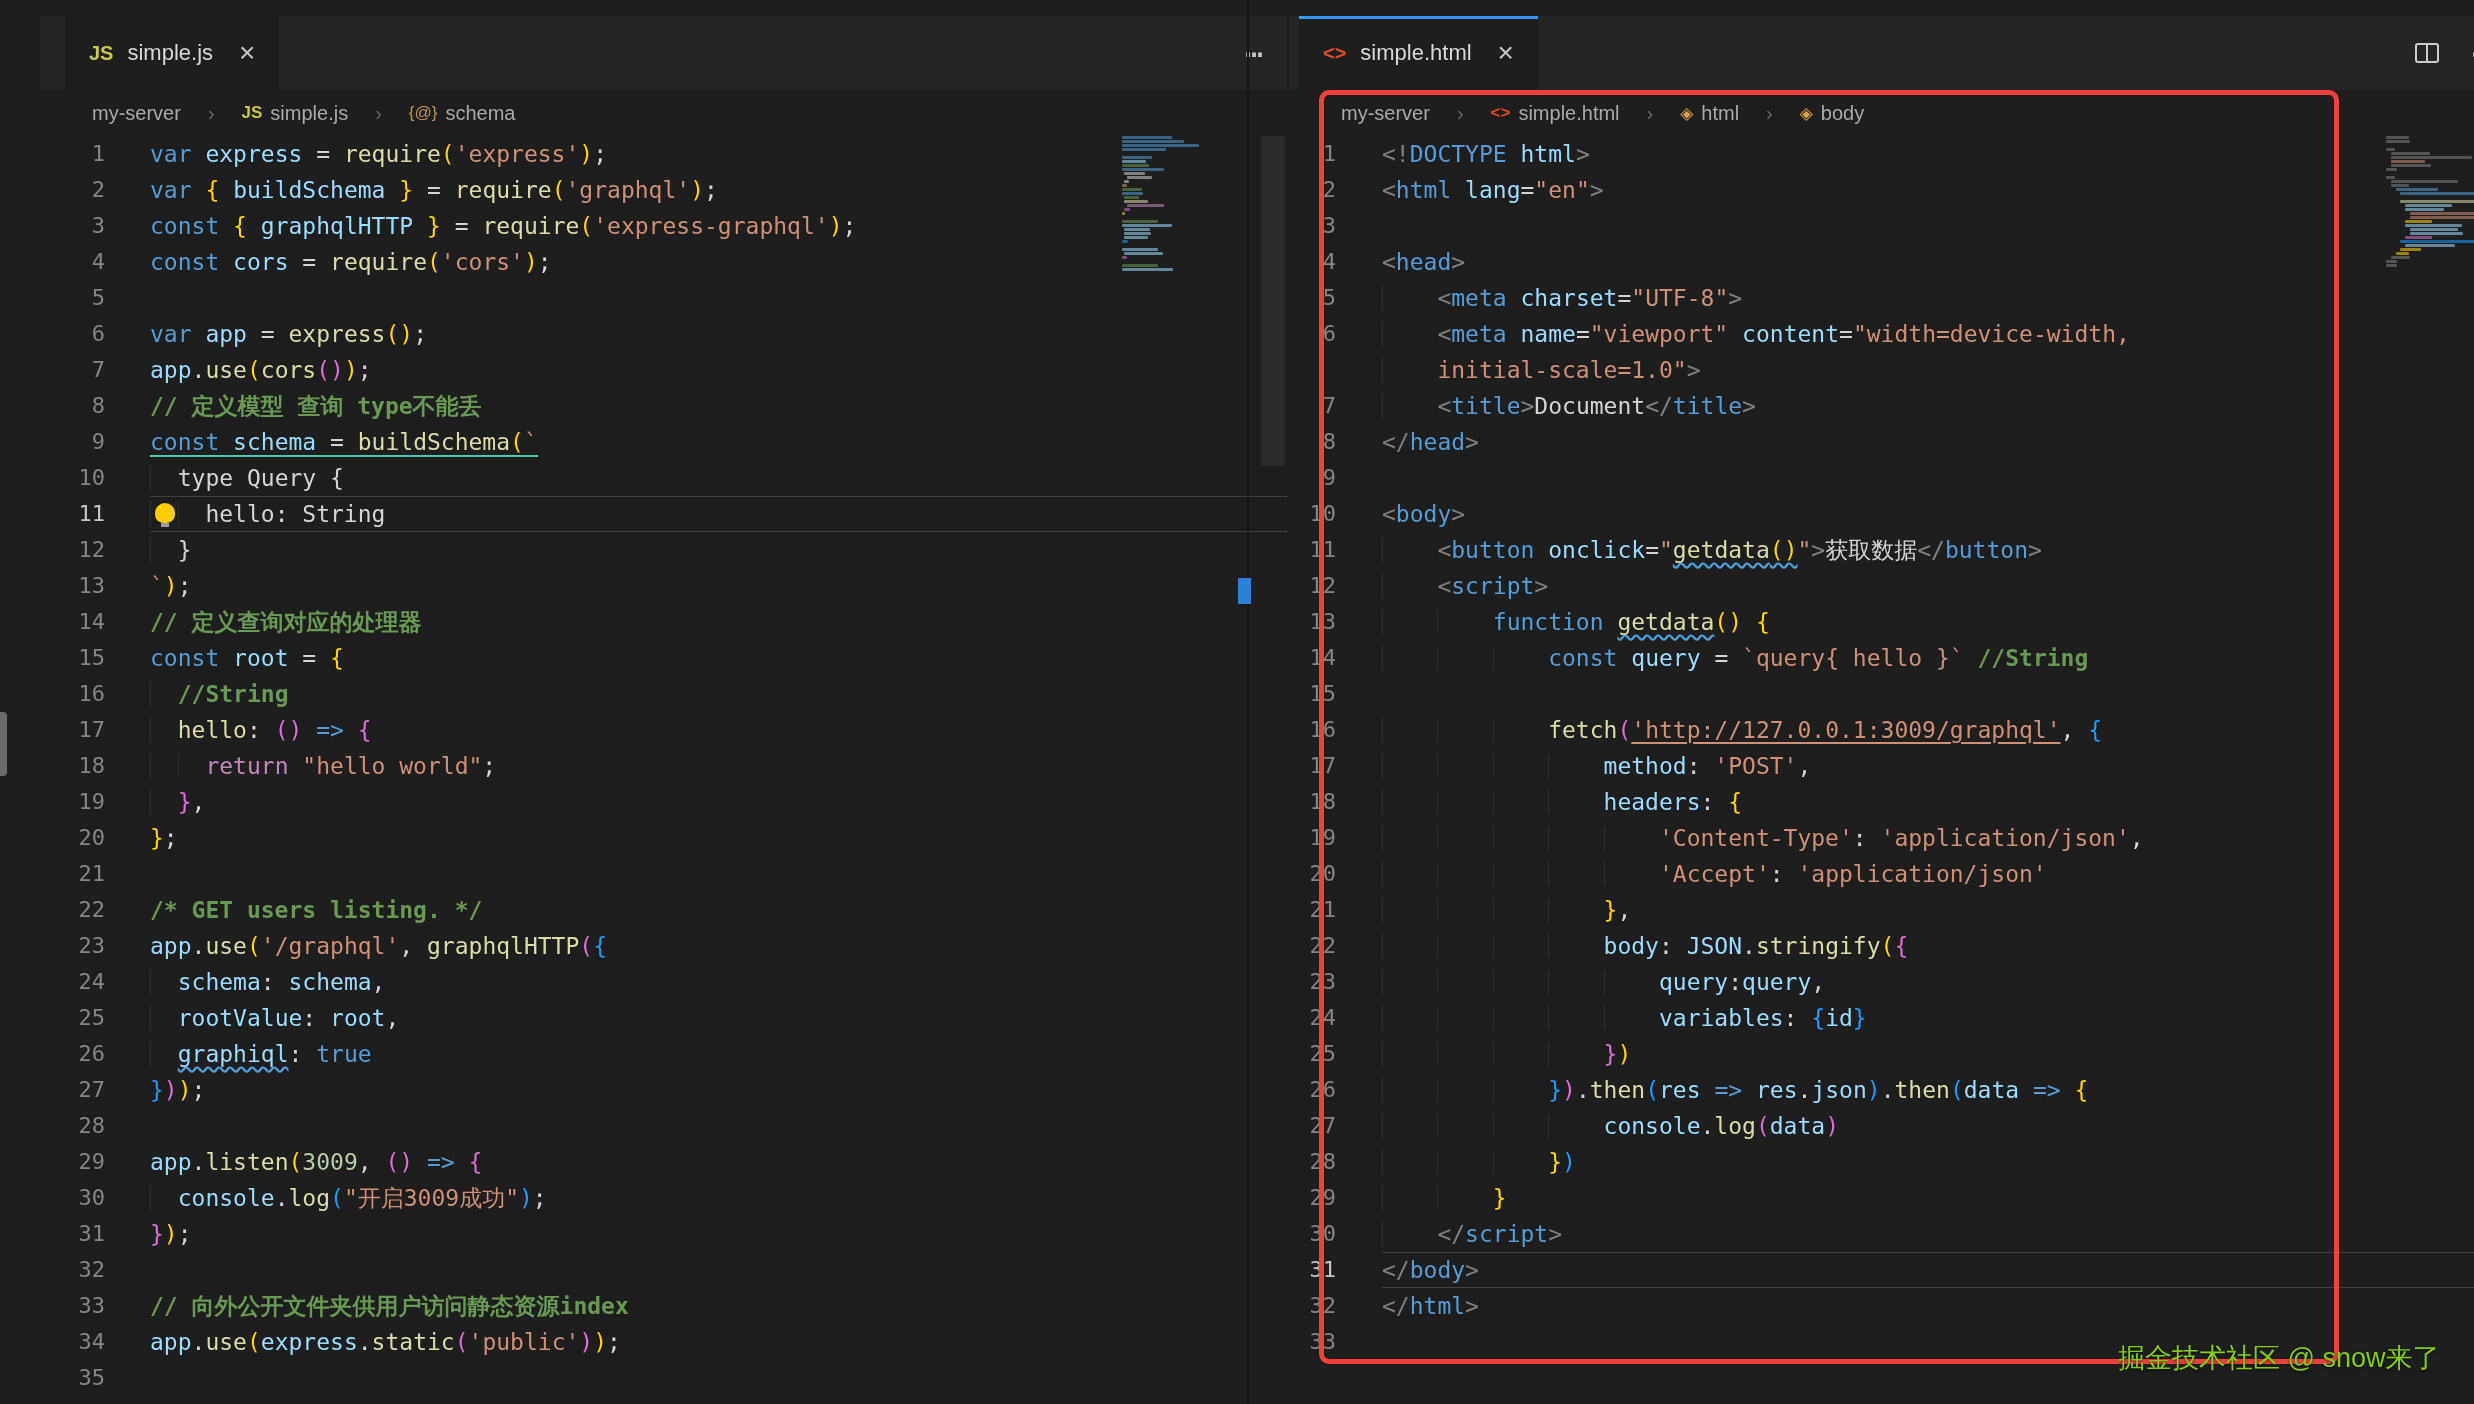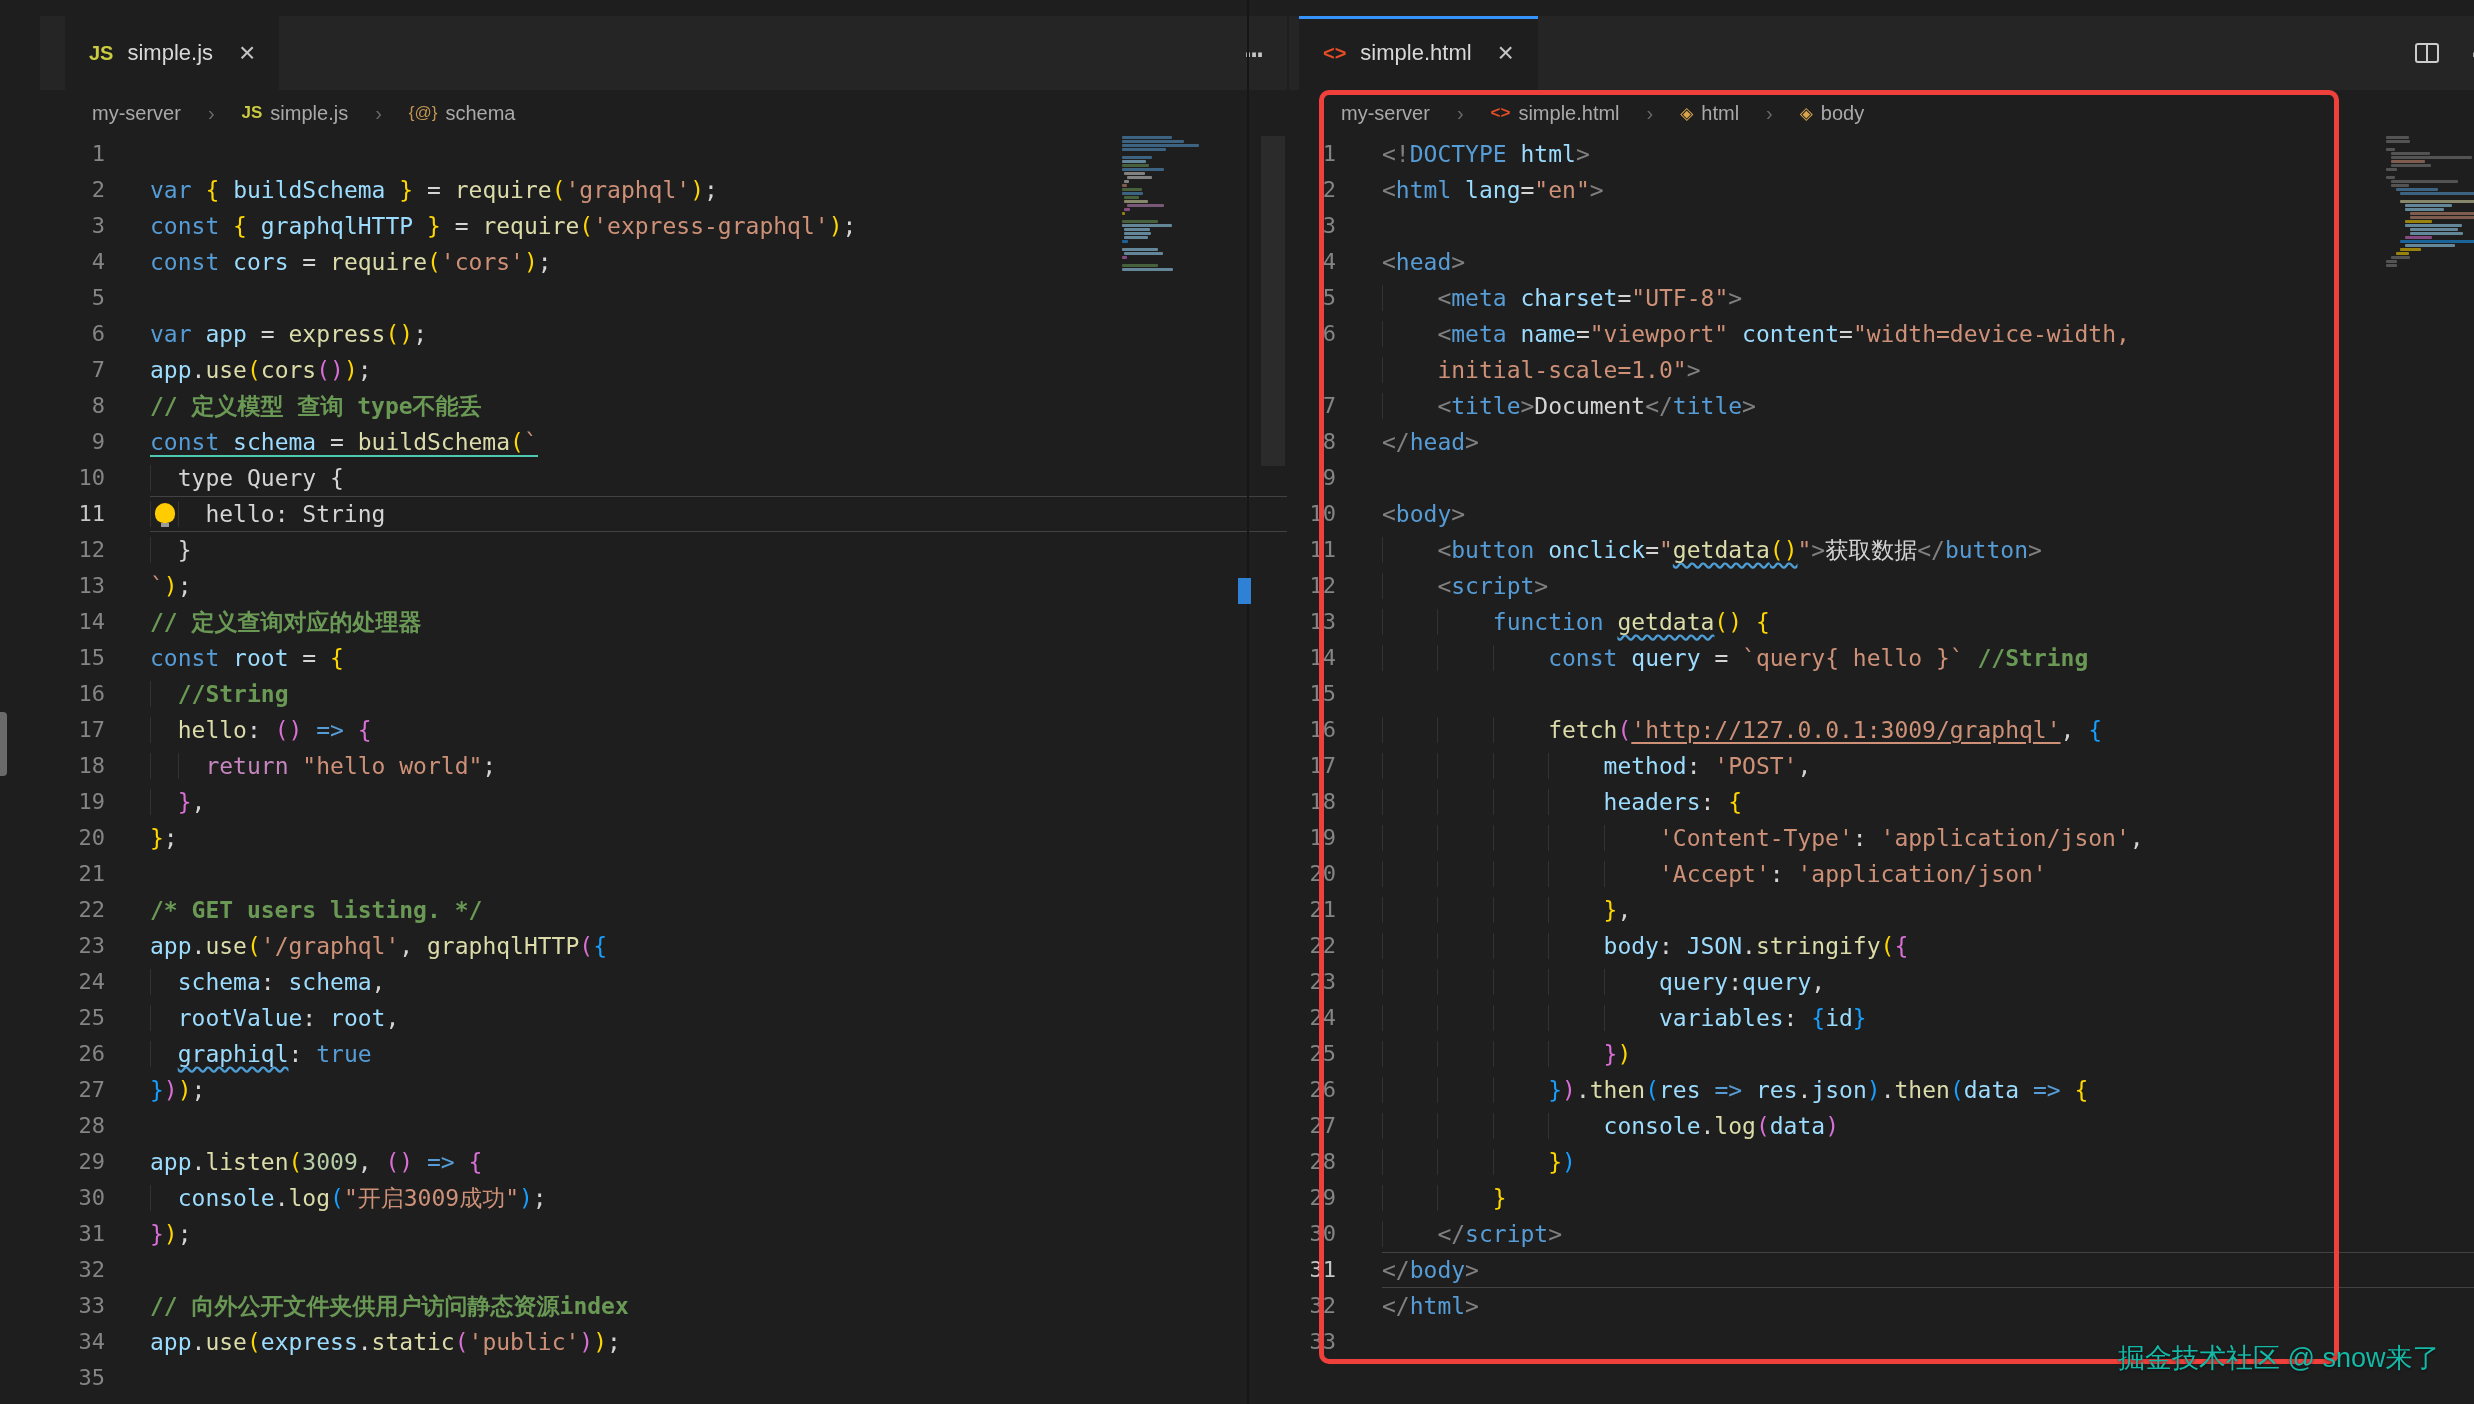--- a/index.html
+++ b/index.html
@@ -69,21 +69,21 @@
   #right-sb{right:0;width:14px;}
   .sb-thumb{position:absolute;top:0;left:2px;right:2px;height:330px;background:rgba(170,170,170,0.10);}
   .ov-mark{position:absolute;width:10px;height:8px;}
 
   
   #red-box{position:absolute;left:1319px;top:90px;width:1010px;height:1264px;
            border:5px solid var(--c-red_box);border-radius:10px;pointer-events:none;z-index:50;}
   #cursor-marker{position:absolute;left:1238px;top:578px;width:13px;height:26px;background:#2f81d6;z-index:20;}
   #edge-strip{position:absolute;left:0;top:712px;width:7px;height:64px;background:#6a6a6a;border-radius:0 4px 4px 0;z-index:20;}
   #watermark{position:absolute;left:2118px;top:1340px;font-family:"Liberation Sans",sans-serif;
-             font-size:27px;color:#14b8a6;z-index:60;text-shadow:0 1px 3px rgba(0,0,0,0.6);white-space:nowrap;}
+             font-size:27px;color:#84cc16;z-index:60;text-shadow:0 1px 3px rgba(0,0,0,0.6);white-space:nowrap;}
   .split-svg{display:block;}
 </style>
 </head>
 <body>
 
 <div id="screen">
 
   <div class="pane" id="left-pane">
     <div class="tabbar">
       <div class="tab" style="margin-left:25px;">
@@ -104,21 +104,21 @@
         <span class="ci-js">JS</span>
         <span>simple.js</span>
       </span>
       <span class="sep">›</span>
       <span class="crumb">
         <span class="ci-sym">{@}</span>
         <span>schema</span>
       </span>
     </div>
     <div class="code" id="left-code">
-        <div class="code-line"><span class="ln">1</span><span class="mid"></span></div>
+        <div class="code-line"><span class="ln">1</span><span class="mid"></span><span class="lt"><span class="tk-kw">var</span><span class="tk-def"> </span><span class="tk-var">express</span><span class="tk-def"> = </span><span class="tk-fn">require</span><span class="tk-b1">(</span><span class="tk-str">'express'</span><span class="tk-b1">)</span><span class="tk-def">;</span></span></div>
         <div class="code-line"><span class="ln">2</span><span class="mid"></span><span class="lt"><span class="tk-kw">var</span><span class="tk-def"> </span><span class="tk-b1">{</span><span class="tk-def"> </span><span class="tk-var">buildSchema</span><span class="tk-def"> </span><span class="tk-b1">}</span><span class="tk-def"> = </span><span class="tk-fn">require</span><span class="tk-b1">(</span><span class="tk-str">'graphql'</span><span class="tk-b1">)</span><span class="tk-def">;</span></span></div>
         <div class="code-line"><span class="ln">3</span><span class="mid"></span><span class="lt"><span class="tk-kw">const</span><span class="tk-def"> </span><span class="tk-b1">{</span><span class="tk-def"> </span><span class="tk-var">graphqlHTTP</span><span class="tk-def"> </span><span class="tk-b1">}</span><span class="tk-def"> = </span><span class="tk-fn">require</span><span class="tk-b1">(</span><span class="tk-str">'express-graphql'</span><span class="tk-b1">)</span><span class="tk-def">;</span></span></div>
         <div class="code-line"><span class="ln">4</span><span class="mid"></span><span class="lt"><span class="tk-kw">const</span><span class="tk-def"> </span><span class="tk-var">cors</span><span class="tk-def"> = </span><span class="tk-fn">require</span><span class="tk-b1">(</span><span class="tk-str">'cors'</span><span class="tk-b1">)</span><span class="tk-def">;</span></span></div>
         <div class="code-line"><span class="ln">5</span><span class="mid"></span><span class="lt"></span></div>
         <div class="code-line"><span class="ln">6</span><span class="mid"></span><span class="lt"><span class="tk-kw">var</span><span class="tk-def"> </span><span class="tk-var">app</span><span class="tk-def"> = </span><span class="tk-fn">express</span><span class="tk-b1">()</span><span class="tk-def">;</span></span></div>
         <div class="code-line"><span class="ln">7</span><span class="mid"></span><span class="lt"><span class="tk-var">app</span><span class="tk-def">.</span><span class="tk-fn">use</span><span class="tk-b1">(</span><span class="tk-fn">cors</span><span class="tk-b2">()</span><span class="tk-b1">)</span><span class="tk-def">;</span></span></div>
         <div class="code-line"><span class="ln">8</span><span class="mid"></span><span class="lt"><span class="tk-com">// 定义模型 查询 type不能丢</span></span></div>
         <div class="code-line"><span class="ln">9</span><span class="mid"></span><span class="lt"><span class="tk-kw d-teal">const</span><span class="tk-def d-teal"> </span><span class="tk-var d-teal">schema</span><span class="tk-def d-teal"> = </span><span class="tk-fn d-teal">buildSchema</span><span class="tk-b1 d-teal">(</span><span class="tk-str d-teal">`</span></span></div>
         <div class="code-line"><span class="ln">10</span><span class="mid"></span><span class="lt"><span class="tk-ind">  </span><span class="tk-def">type Query {</span></span></div>
         <div class="code-line current"><span class="ln cur">11</span><span class="mid"><span class="bulb"></span></span><span class="lt"><span class="tk-ind">    </span><span class="tk-def">hello: String</span></span></div>

